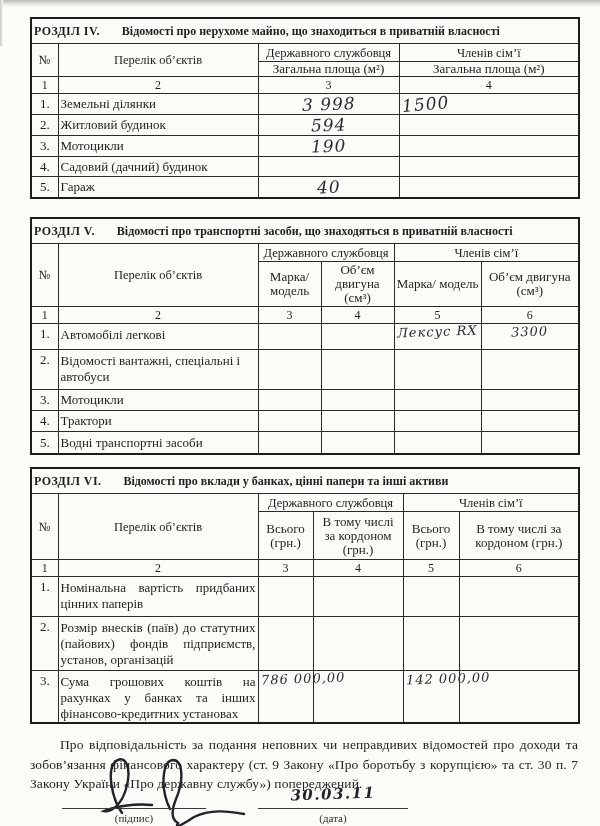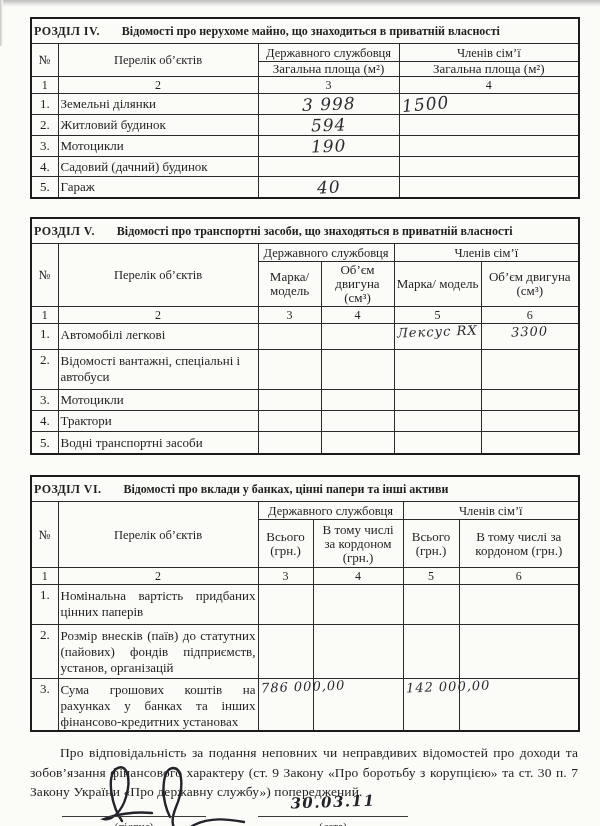--- a/index.html
+++ b/index.html
@@ -42,21 +42,21 @@
     white-space:nowrap;display:inline-block;letter-spacing:1px;
   }
   .hw-lg{font-size:17px;transform:rotate(-2deg);}
   .hw-tilt{transform:rotate(-5deg);}
   .hw-sm{font-size:13px;transform:rotate(-2deg);}
   .cell-1500{text-align:left;padding-left:40px;}
   .cell-786{text-align:left;padding-left:2px;padding-top:6px;}
   .cell-142{text-align:left;padding-left:12px;padding-top:8px;}
 
   .tbl-iv{margin-bottom:18px;}
-  .tbl-v{margin-bottom:20px;border-radius:13px;}
+  .tbl-v{margin-bottom:12px;border-radius:13px;}
   .tbl-vi{margin-bottom:0;}
 
   .footer{position:relative;margin-top:11px;height:110px;font-size:13.5px;}
   .warning{
     margin:0;line-height:19.5px;text-align:justify;text-indent:30px;
     letter-spacing:.1px;
   }
   .sig-line{position:absolute;border-top:1.8px solid #3a3a3a;height:0;}
   .sig-line.left{left:32px;top:73px;width:144px;}
   .sig-line.right{left:228px;top:73px;width:150px;}

